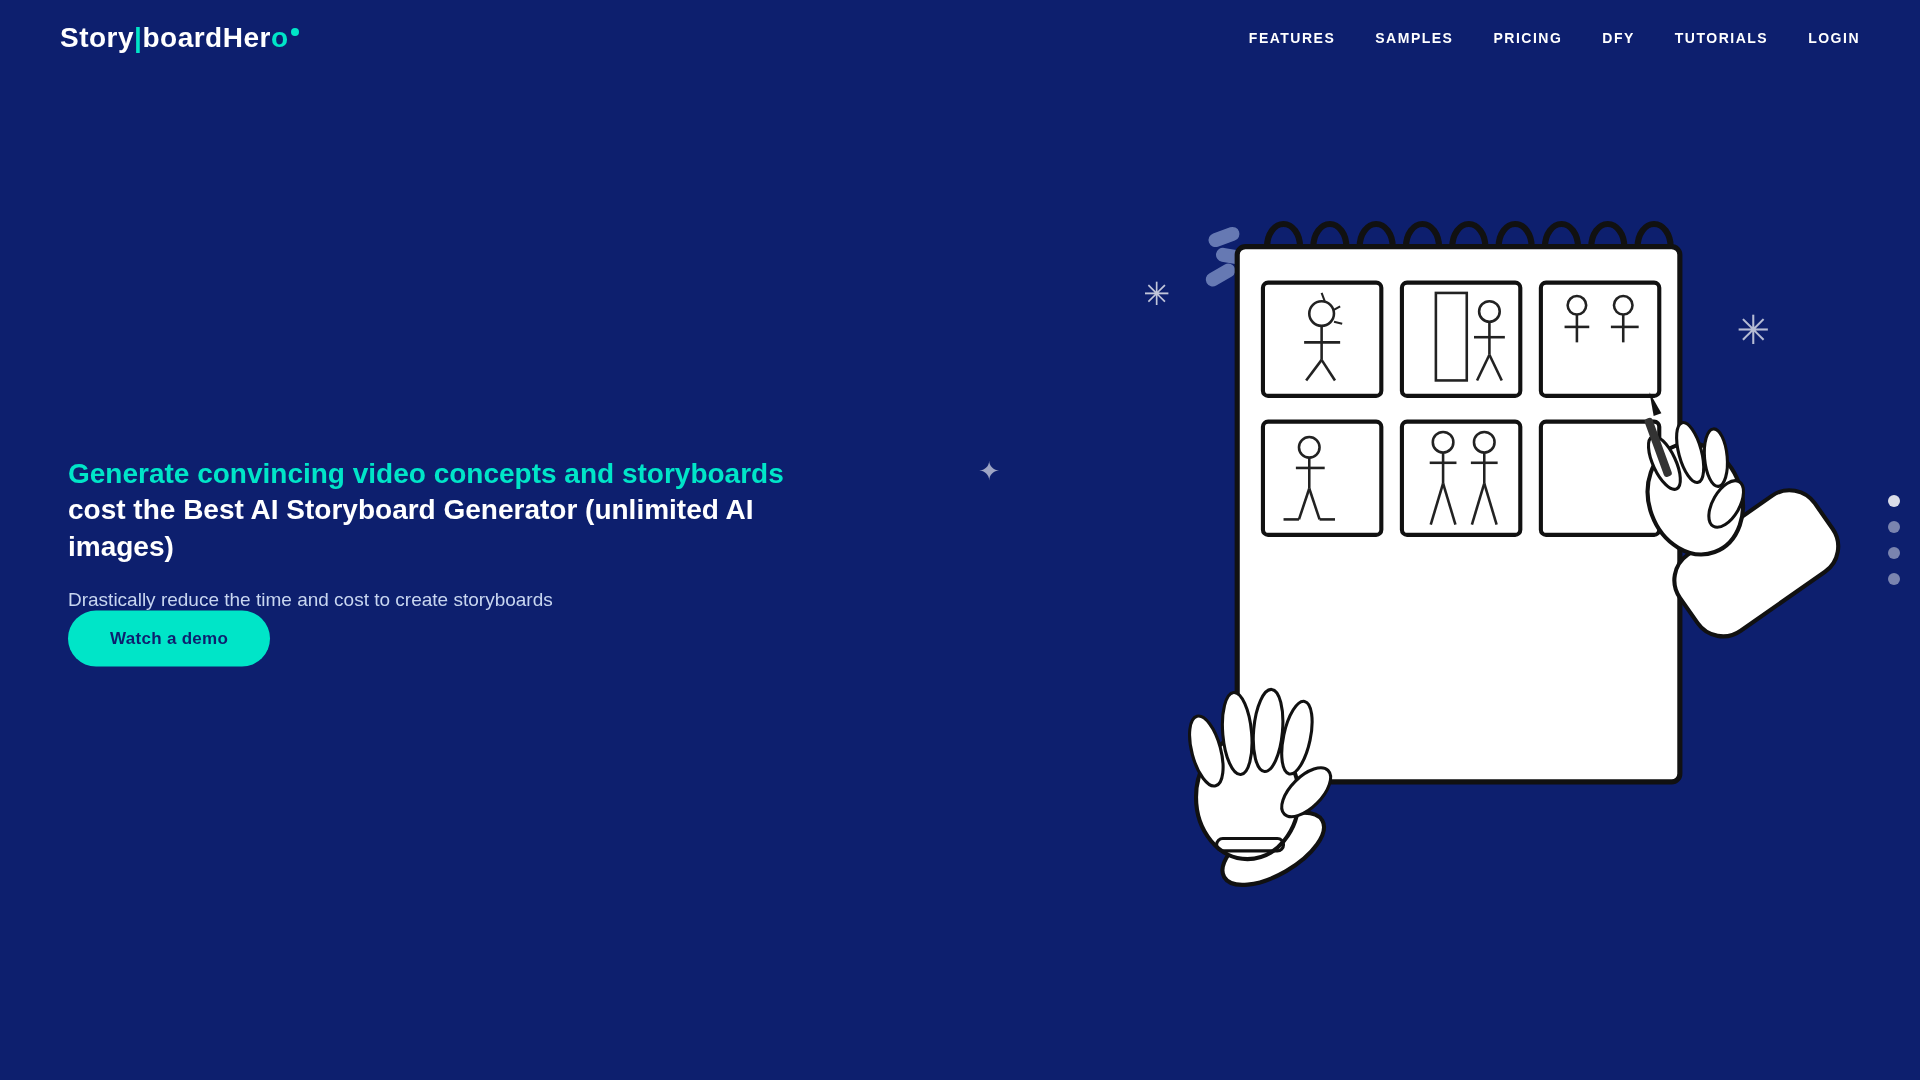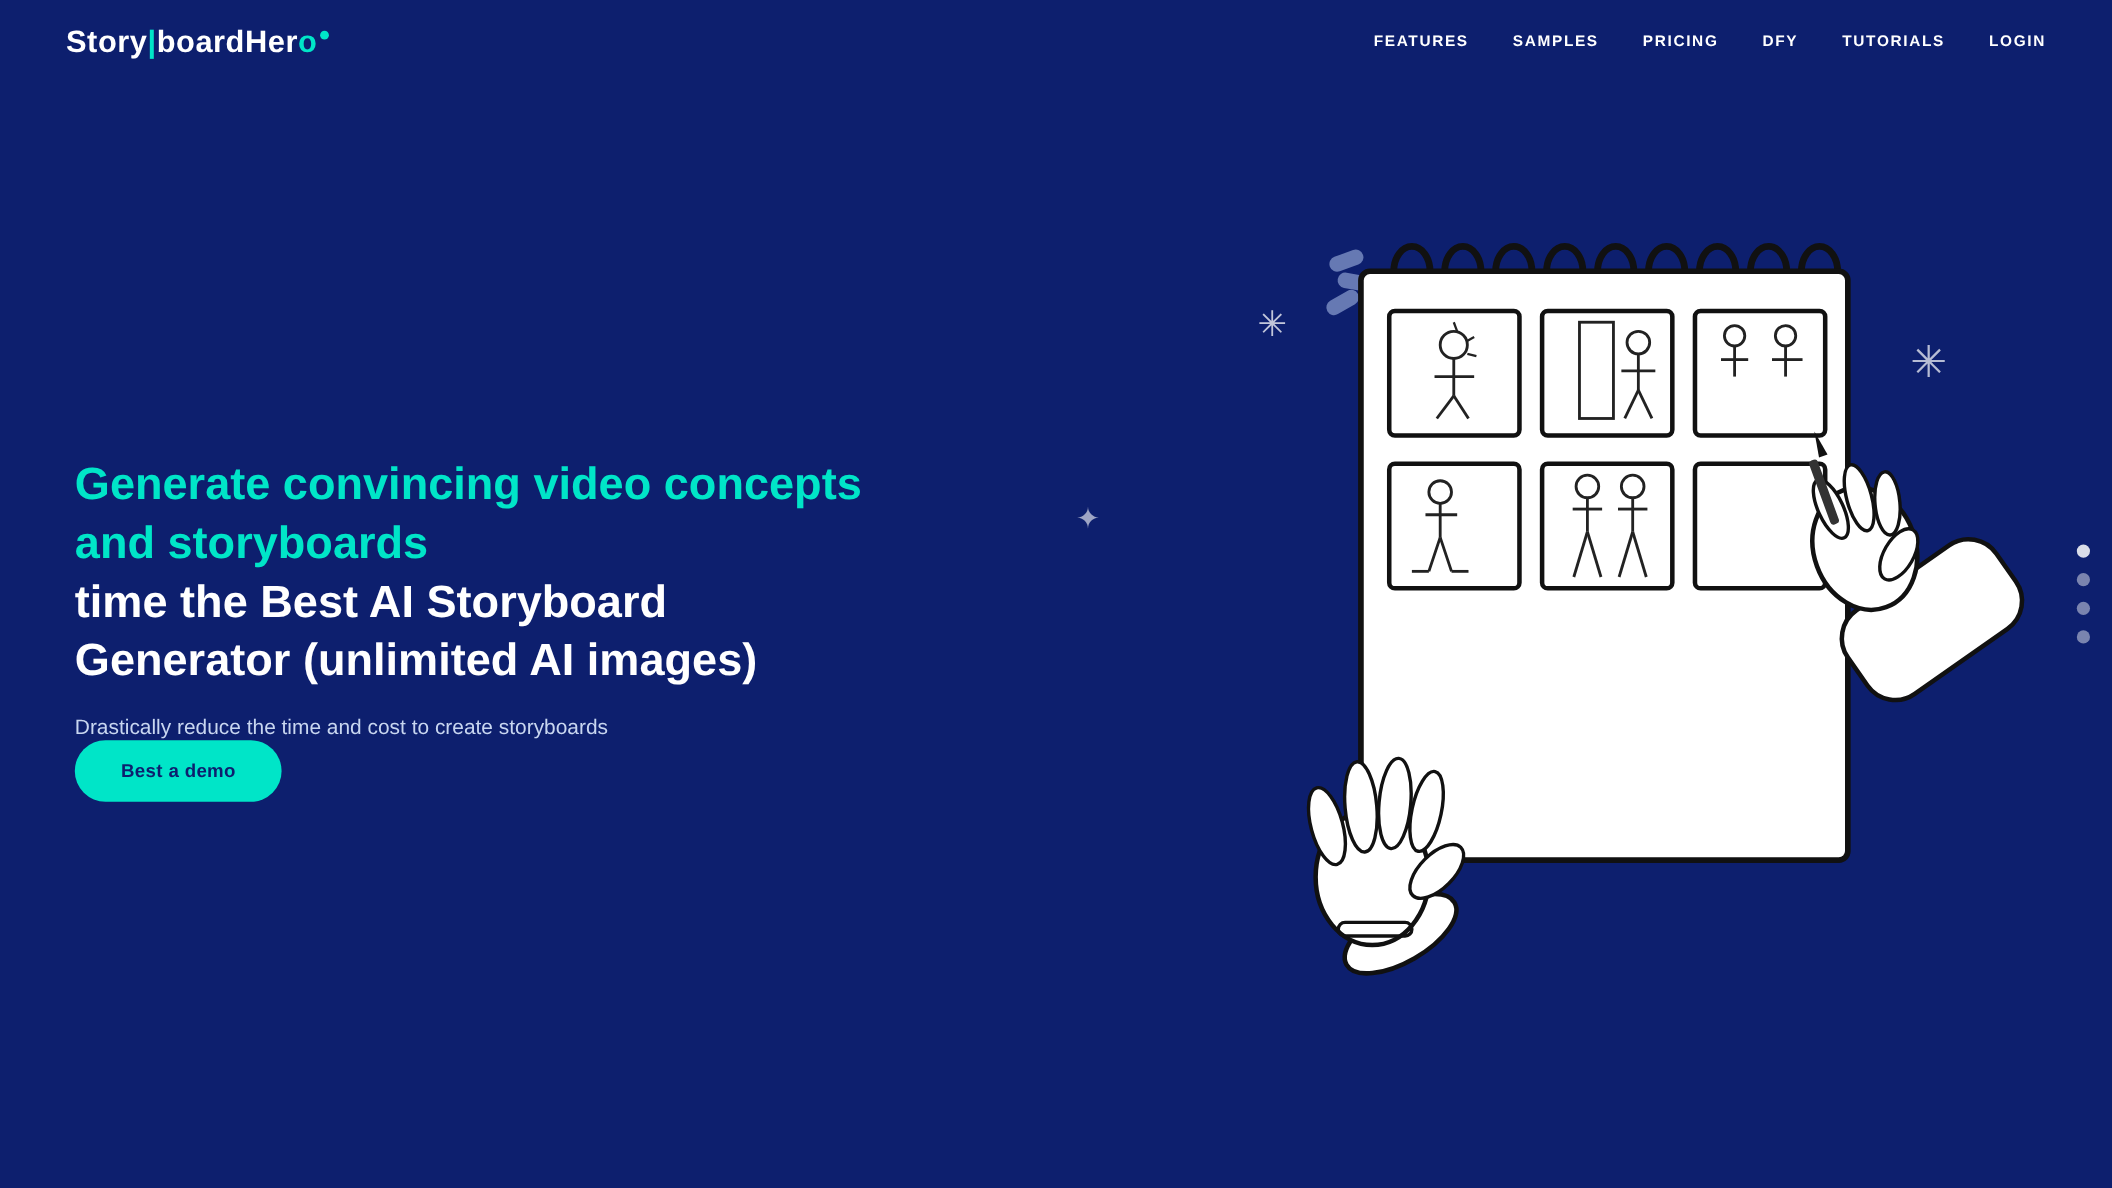--- a/index.html
+++ b/index.html
@@ -65,21 +65,21 @@
     .hero-content {
       position: absolute;
       left: 68px;
       top: 50%;
       transform: translateY(-40%);
       max-width: 720px;
       z-index: 5;
     }
 
     .hero-heading {
-      font-size: 41px;
+      font-size: 28px;
       font-weight: 800;
       line-height: 1.3;
       margin-bottom: 24px;
     }
 
     .hero-heading .cyan {
       color: #00e5c8;
     }
 
     .hero-subtext {
@@ -182,24 +182,24 @@
     <li><a href="#">TUTORIALS</a></li>
     <li><a href="#">LOGIN</a></li>
   </ul>
 </nav>
 
 <section class="hero">
 
   <div class="hero-content">
     <h1 class="hero-heading">
       <span class="cyan">Generate convincing video concepts and storyboards</span><br>
-      <span>time the </span><strong>Best AI Storyboard Generator (unlimited AI images)</strong>
+      <span>cost the </span><strong>Best AI Storyboard Generator (unlimited AI images)</strong>
     </h1>
     <p class="hero-subtext">Drastically reduce the time and cost to create storyboards</p>
-    <button class="watch-demo-btn">Best a demo</button>
+    <button class="watch-demo-btn">Watch a demo</button>
   </div>
 
   <div class="hero-illustration">
     
     <svg viewBox="0 0 640 680" class="storyboard-svg">
 
       <g>
 
         <ellipse cx="100" cy="55" rx="16" ry="22" fill="none" stroke="#111" stroke-width="6"></ellipse>
         <ellipse cx="145" cy="55" rx="16" ry="22" fill="none" stroke="#111" stroke-width="6"></ellipse>

